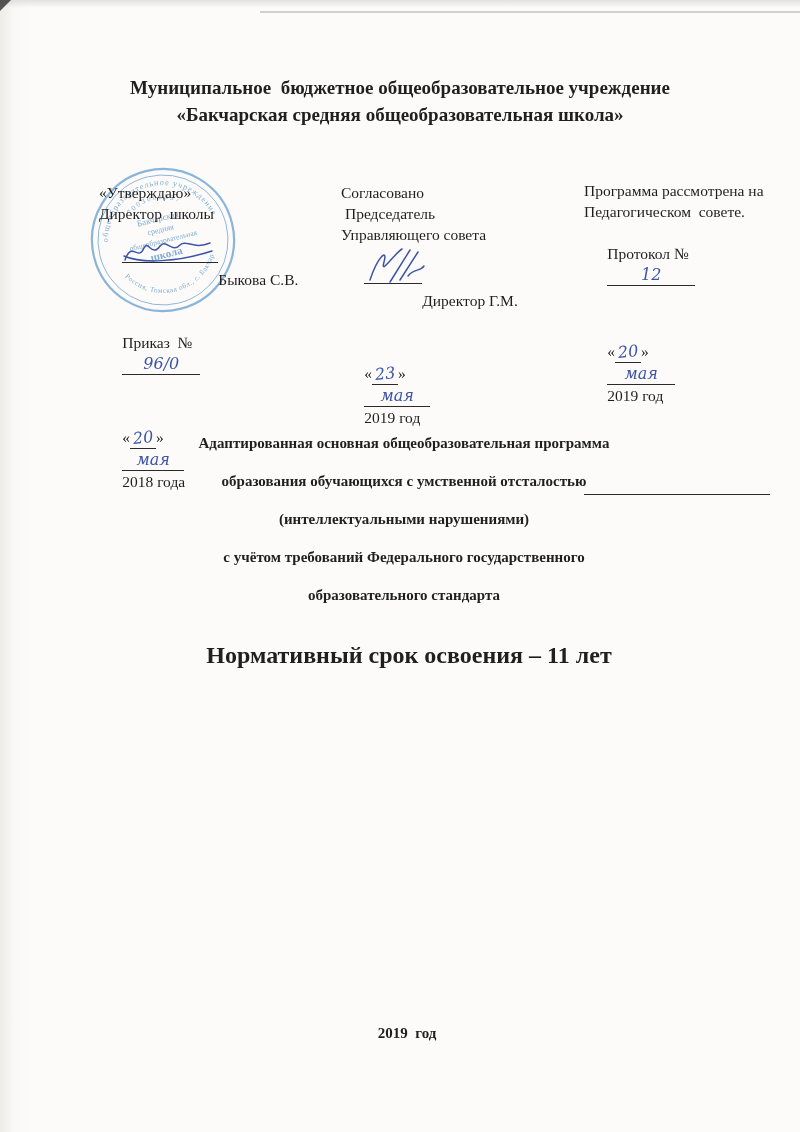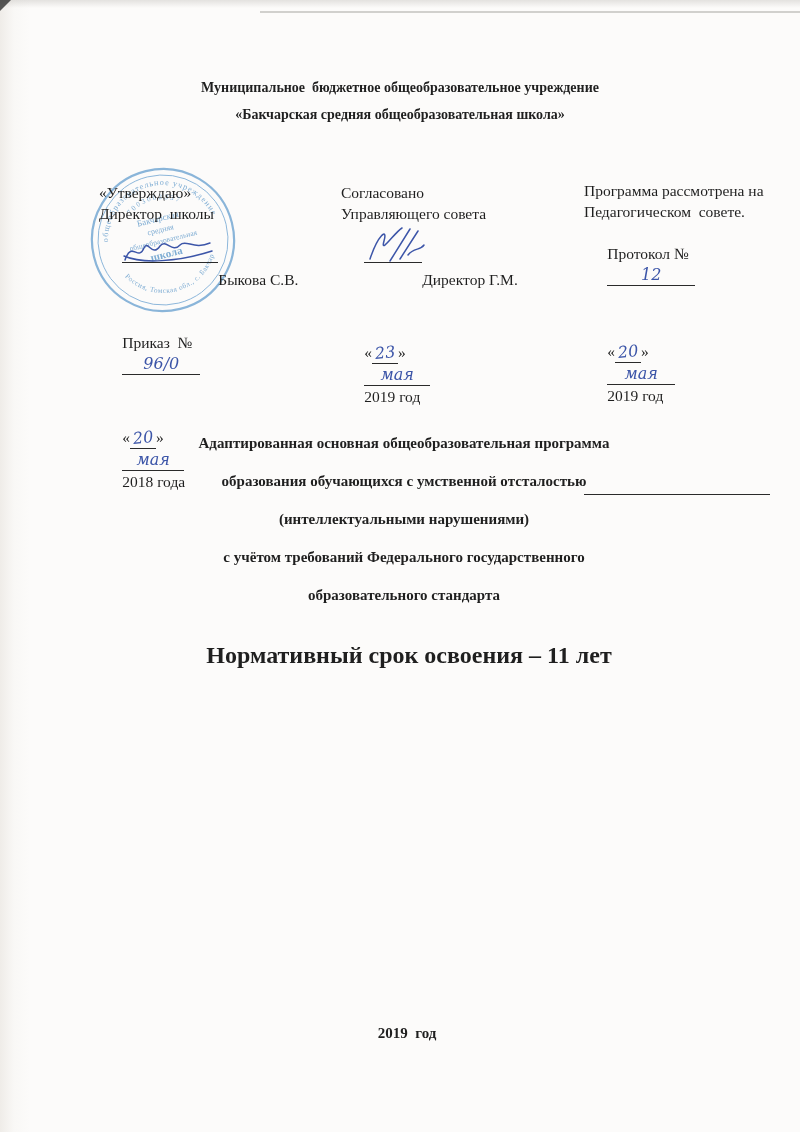--- a/index.html
+++ b/index.html
@@ -10,21 +10,21 @@
     color:#1f1f1f; overflow:hidden;
   }
   .edge-top{position:absolute;left:0;top:0;width:100%;height:8px;
     background:linear-gradient(180deg,rgba(140,135,128,0.22),rgba(0,0,0,0));}
   .scan-line{position:absolute;left:260px;top:11px;width:540px;height:2px;
     background:rgba(158,155,150,0.45);}
   .corner-mark{position:absolute;left:0;top:0;width:0;height:0;
     border-left:11px solid rgba(35,35,35,0.75);border-bottom:11px solid transparent;}
   .keep{white-space:pre-wrap;}
   .header{position:absolute;left:0;top:74px;width:100%;text-align:center;
-    font-weight:bold;font-size:14px;line-height:27px;}
+    font-weight:bold;font-size:19px;line-height:27px;}
   .block{position:absolute;font-size:15.5px;line-height:21px;}
   .block .row{white-space:pre-wrap;margin-left:34px;}
   .uline{display:inline-block;border-bottom:1.2px solid #2a2a2a;text-align:center;
     height:17px;vertical-align:baseline;line-height:14px;}
   .ink{font-family:"DejaVu Serif",serif;font-style:italic;color:#3c55a8;
     font-size:16px;display:inline-block;}
   .ink.day{transform:rotate(-6deg);}
   .sig-wrap{position:relative;display:inline-block;vertical-align:baseline;}
   .sig-svg{position:absolute;left:0;bottom:-4px;}
   .stamp{position:absolute;left:78px;top:155px;mix-blend-mode:multiply;opacity:0.8;}
@@ -95,20 +95,21 @@
     </div>
     <div class="row" style="margin-top:10px;">
       <span>«</span><span class="uline" style="width:26px;"><span class="ink day">20</span></span><span>»</span>
       <span class="uline" style="width:62px;"><span class="ink">мая</span></span>
       <span>2018 года</span>
     </div>
   </div>
 
   <div class="block" style="left:307px;top:182px;width:230px;">
     <div class="row">Согласовано</div>
+    <div class="row" style="padding-left:4px;">Председатель</div>
     <div class="row">Управляющего совета</div>
     <div class="row">
       <span class="sig-wrap uline" style="width:58px;">
         <svg class="sig-svg" style="bottom:-3px;" width="62" height="40" viewBox="0 0 62 40">
           <g fill="none" stroke="#3c55a8" stroke-width="1.5" stroke-linecap="round">
             <path d="M6,34 C14,10 24,2 20,16 C16,30 30,8 38,3"></path>
             <path d="M26,36 L46,4"></path>
             <path d="M36,34 L54,6"></path>
             <path d="M44,30 C50,22 56,26 60,20"></path>
           </g>

